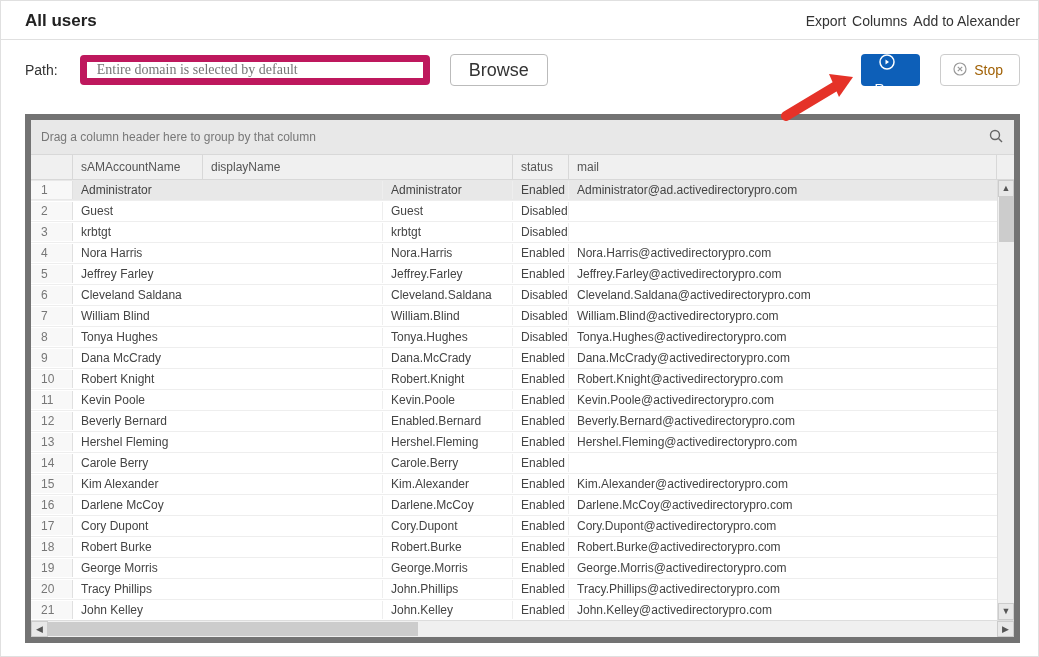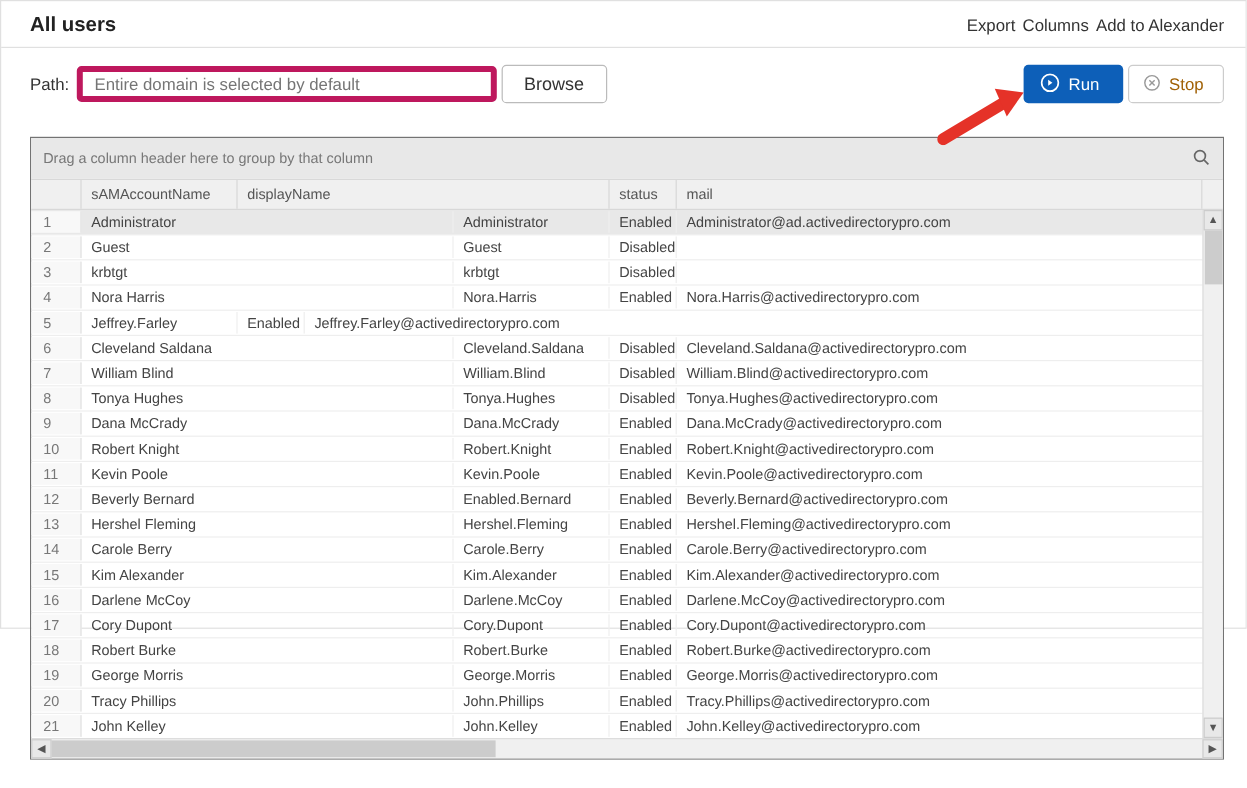--- a/index.html
+++ b/index.html
@@ -1,36 +1,36 @@
 <!DOCTYPE html>
 <html><head>
   <meta charset="utf-8">
   <style>
     * { box-sizing: border-box; margin: 0; padding: 0; }
     body { font-family: Arial, sans-serif; font-size: 13px; color: #333; background: #fff; width: 1039px; height: 657px; overflow: hidden; position: relative; }
-    .container { border: 1px solid #e0e0e0; width: 1039px; height: 524px; padding: 0; position: relative; }
+    .container { border: 1px solid #e0e0e0; width: 1039px; height: 657px; padding: 0; position: relative; }
     
     .header { display: flex; justify-content: space-between; align-items: center; padding: 10px 18px 8px 24px; border-bottom: 1px solid #e0e0e0; }
     .title { font-size: 17px; font-weight: bold; color: #222; }
     .header-actions { display: flex; gap: 6px; }
     .header-link { color: #333; cursor: pointer; font-size: 14px; }
     
-    .toolbar { display: flex; align-items: center; padding: 14px 18px 28px 24px; gap: 4px; }
+    .toolbar { display: flex; align-items: center; padding: 14px 18px 28px 24px; gap: 20px; }
     .path-label { font-size: 14px; color: #333; margin-right: 2px; }
-    .path-input { width: 350px; height: 30px; border: 5px solid #be185d; border-radius: 4px; padding: 0 10px; font-size: 14px; color: #999; }
-    .browse-btn { height: 32px; padding: 0 18px; border: 1px solid #bbb; border-radius: 4px; background: #fff; font-size: 15px; cursor: pointer; color: #333; }
+    .path-input { width: 350px; height: 30px; border: 7px solid #be185d; border-radius: 4px; padding: 0 10px; font-size: 14px; color: #999; font-family: Liberation Serif, serif; }
+    .browse-btn { height: 32px; padding: 0 18px; border: 1px solid #bbb; border-radius: 4px; background: #fff; font-size: 18px; cursor: pointer; color: #333; }
     .spacer { flex: 1; }
-    .run-btn { height: 32px; padding: 0 20px 0 14px; border: none; border-radius: 4px; background: #0d5fb8; color: #fff; font-size: 14px; cursor: pointer; display: flex; align-items: center; gap: 8px; }
+    .run-btn { height: 32px; padding: 0 20px 0 14px; border: none; border-radius: 4px; background: #0d5fb8; color: #fff; font-size: 14px; cursor: pointer; display: flex; align-items: center; gap: 8px; flex-direction: column; }
     .run-btn svg { width: 16px; height: 16px; }
     .stop-btn { height: 32px; padding: 0 16px 0 12px; border: 1px solid #ccc; border-radius: 4px; background: #fff; color: #a16207; font-size: 14px; cursor: pointer; display: flex; align-items: center; gap: 7px; }
     .stop-btn svg { width: 14px; height: 14px; }
     
     .arrow { position: absolute; top: 70px; left: 780px; pointer-events: none; z-index: 10; }
     
-    .grid-area { margin: 0 18px 16px 24px; border: 1px solid #737373; }
+    .grid-area { margin: 0 18px 16px 24px; border: 6px solid #737373; }
     .group-bar { background: #e8e8e8; padding: 10px 10px; color: #777; font-size: 12px; position: relative; }
     .search-icon { position: absolute; right: 10px; top: 8px; cursor: pointer; color: #666; }
     
     .grid-header { display: flex; background: #f0f0f0; border-top: 1px solid #d8d8d8; border-bottom: 1px solid #d8d8d8; }
     .gh-cell { padding: 5px 8px; font-size: 12px; color: #555; border-right: 1px solid #d8d8d8; }
     .col-num { width: 42px; }
     .col-dn { width: 310px; }
     .col-sam { width: 130px; }
     .col-status { width: 56px; }
     .col-mail { flex: 1; }
@@ -139,20 +139,21 @@
         </div>
         <div class="grid-row">
           <div class="gr-cell gr-num col-num">4</div>
           <div class="gr-cell col-dn">Nora Harris</div>
           <div class="gr-cell col-sam">Nora.Harris</div>
           <div class="gr-cell col-status">Enabled</div>
           <div class="gr-cell col-mail">Nora.Harris@activedirectorypro.com</div>
         </div>
         <div class="grid-row">
           <div class="gr-cell gr-num col-num">5</div>
+          <div class="gr-cell col-dn">Jeffrey Farley</div>
           <div class="gr-cell col-sam">Jeffrey.Farley</div>
           <div class="gr-cell col-status">Enabled</div>
           <div class="gr-cell col-mail">Jeffrey.Farley@activedirectorypro.com</div>
         </div>
         <div class="grid-row">
           <div class="gr-cell gr-num col-num">6</div>
           <div class="gr-cell col-dn">Cleveland Saldana</div>
           <div class="gr-cell col-sam">Cleveland.Saldana</div>
           <div class="gr-cell col-status">Disabled</div>
           <div class="gr-cell col-mail">Cleveland.Saldana@activedirectorypro.com</div>
@@ -204,21 +205,20 @@
           <div class="gr-cell col-dn">Hershel Fleming</div>
           <div class="gr-cell col-sam">Hershel.Fleming</div>
           <div class="gr-cell col-status">Enabled</div>
           <div class="gr-cell col-mail">Hershel.Fleming@activedirectorypro.com</div>
         </div>
         <div class="grid-row">
           <div class="gr-cell gr-num col-num">14</div>
           <div class="gr-cell col-dn">Carole Berry</div>
           <div class="gr-cell col-sam">Carole.Berry</div>
           <div class="gr-cell col-status">Enabled</div>
-          <div class="gr-cell col-mail">Carole.Berry@activedirectorypro.com</div>
         </div>
         <div class="grid-row">
           <div class="gr-cell gr-num col-num">15</div>
           <div class="gr-cell col-dn">Kim Alexander</div>
           <div class="gr-cell col-sam">Kim.Alexander</div>
           <div class="gr-cell col-status">Enabled</div>
           <div class="gr-cell col-mail">Kim.Alexander@activedirectorypro.com</div>
         </div>
         <div class="grid-row">
           <div class="gr-cell gr-num col-num">16</div>

